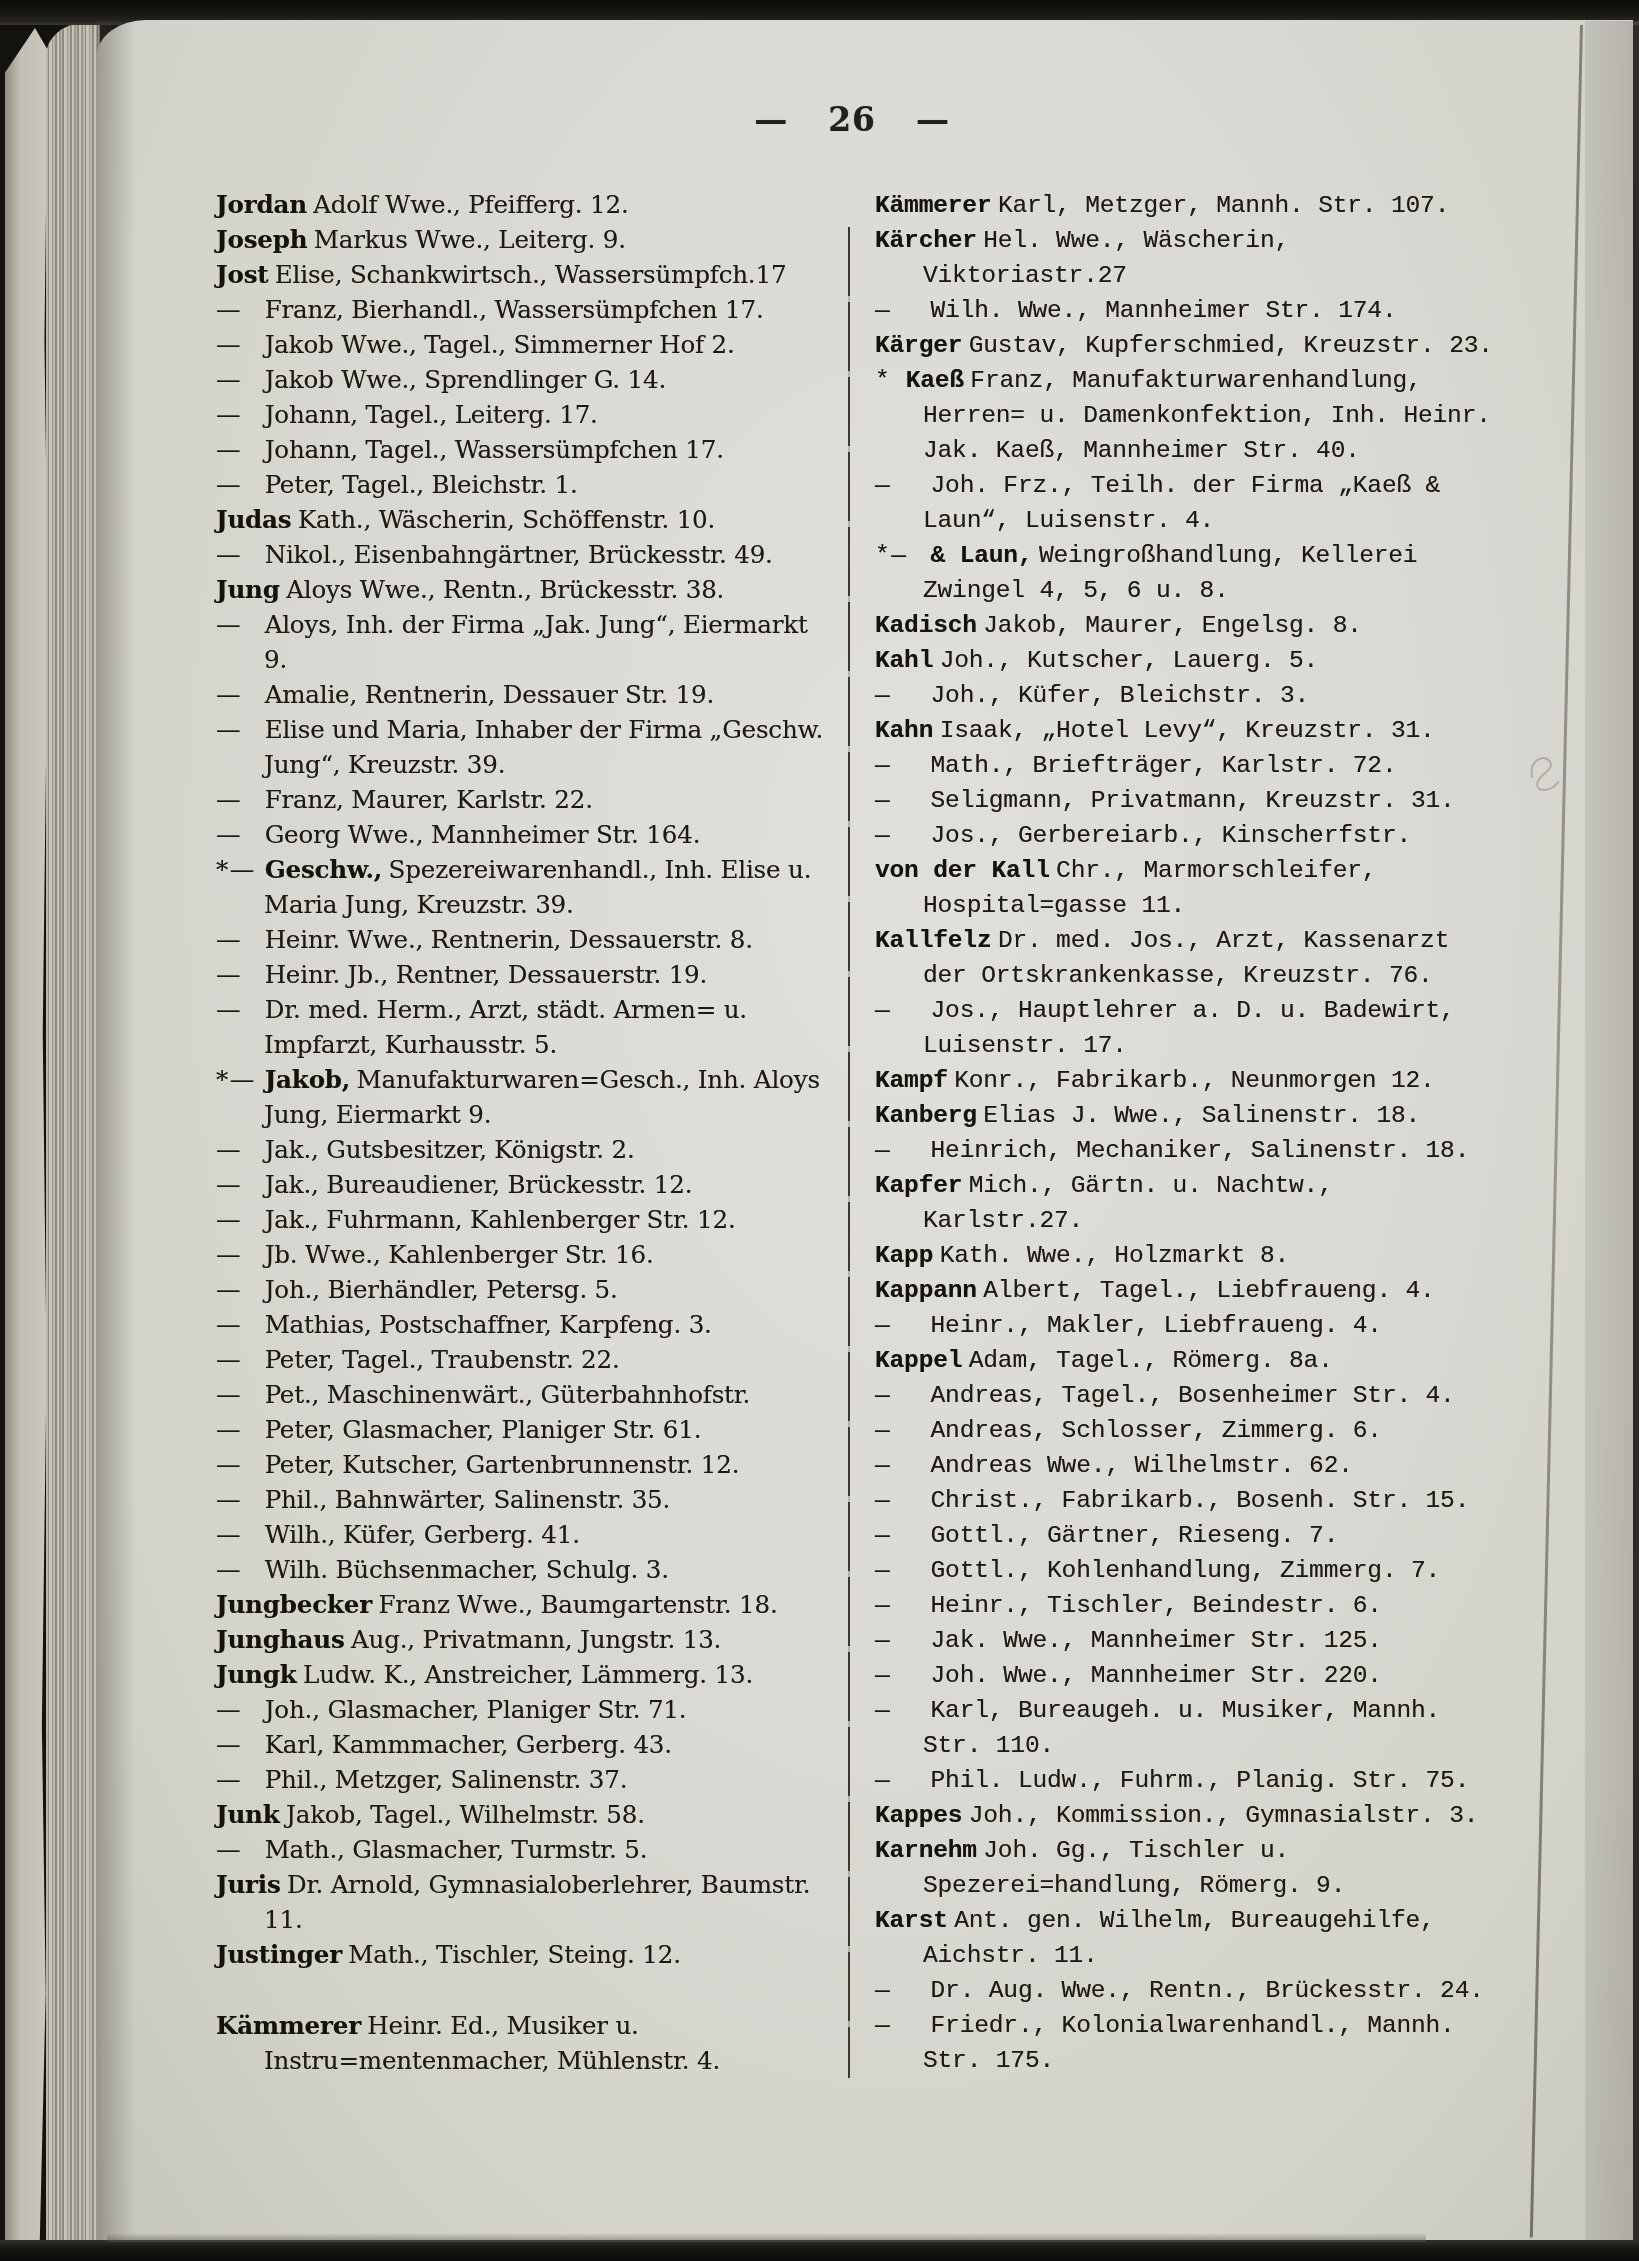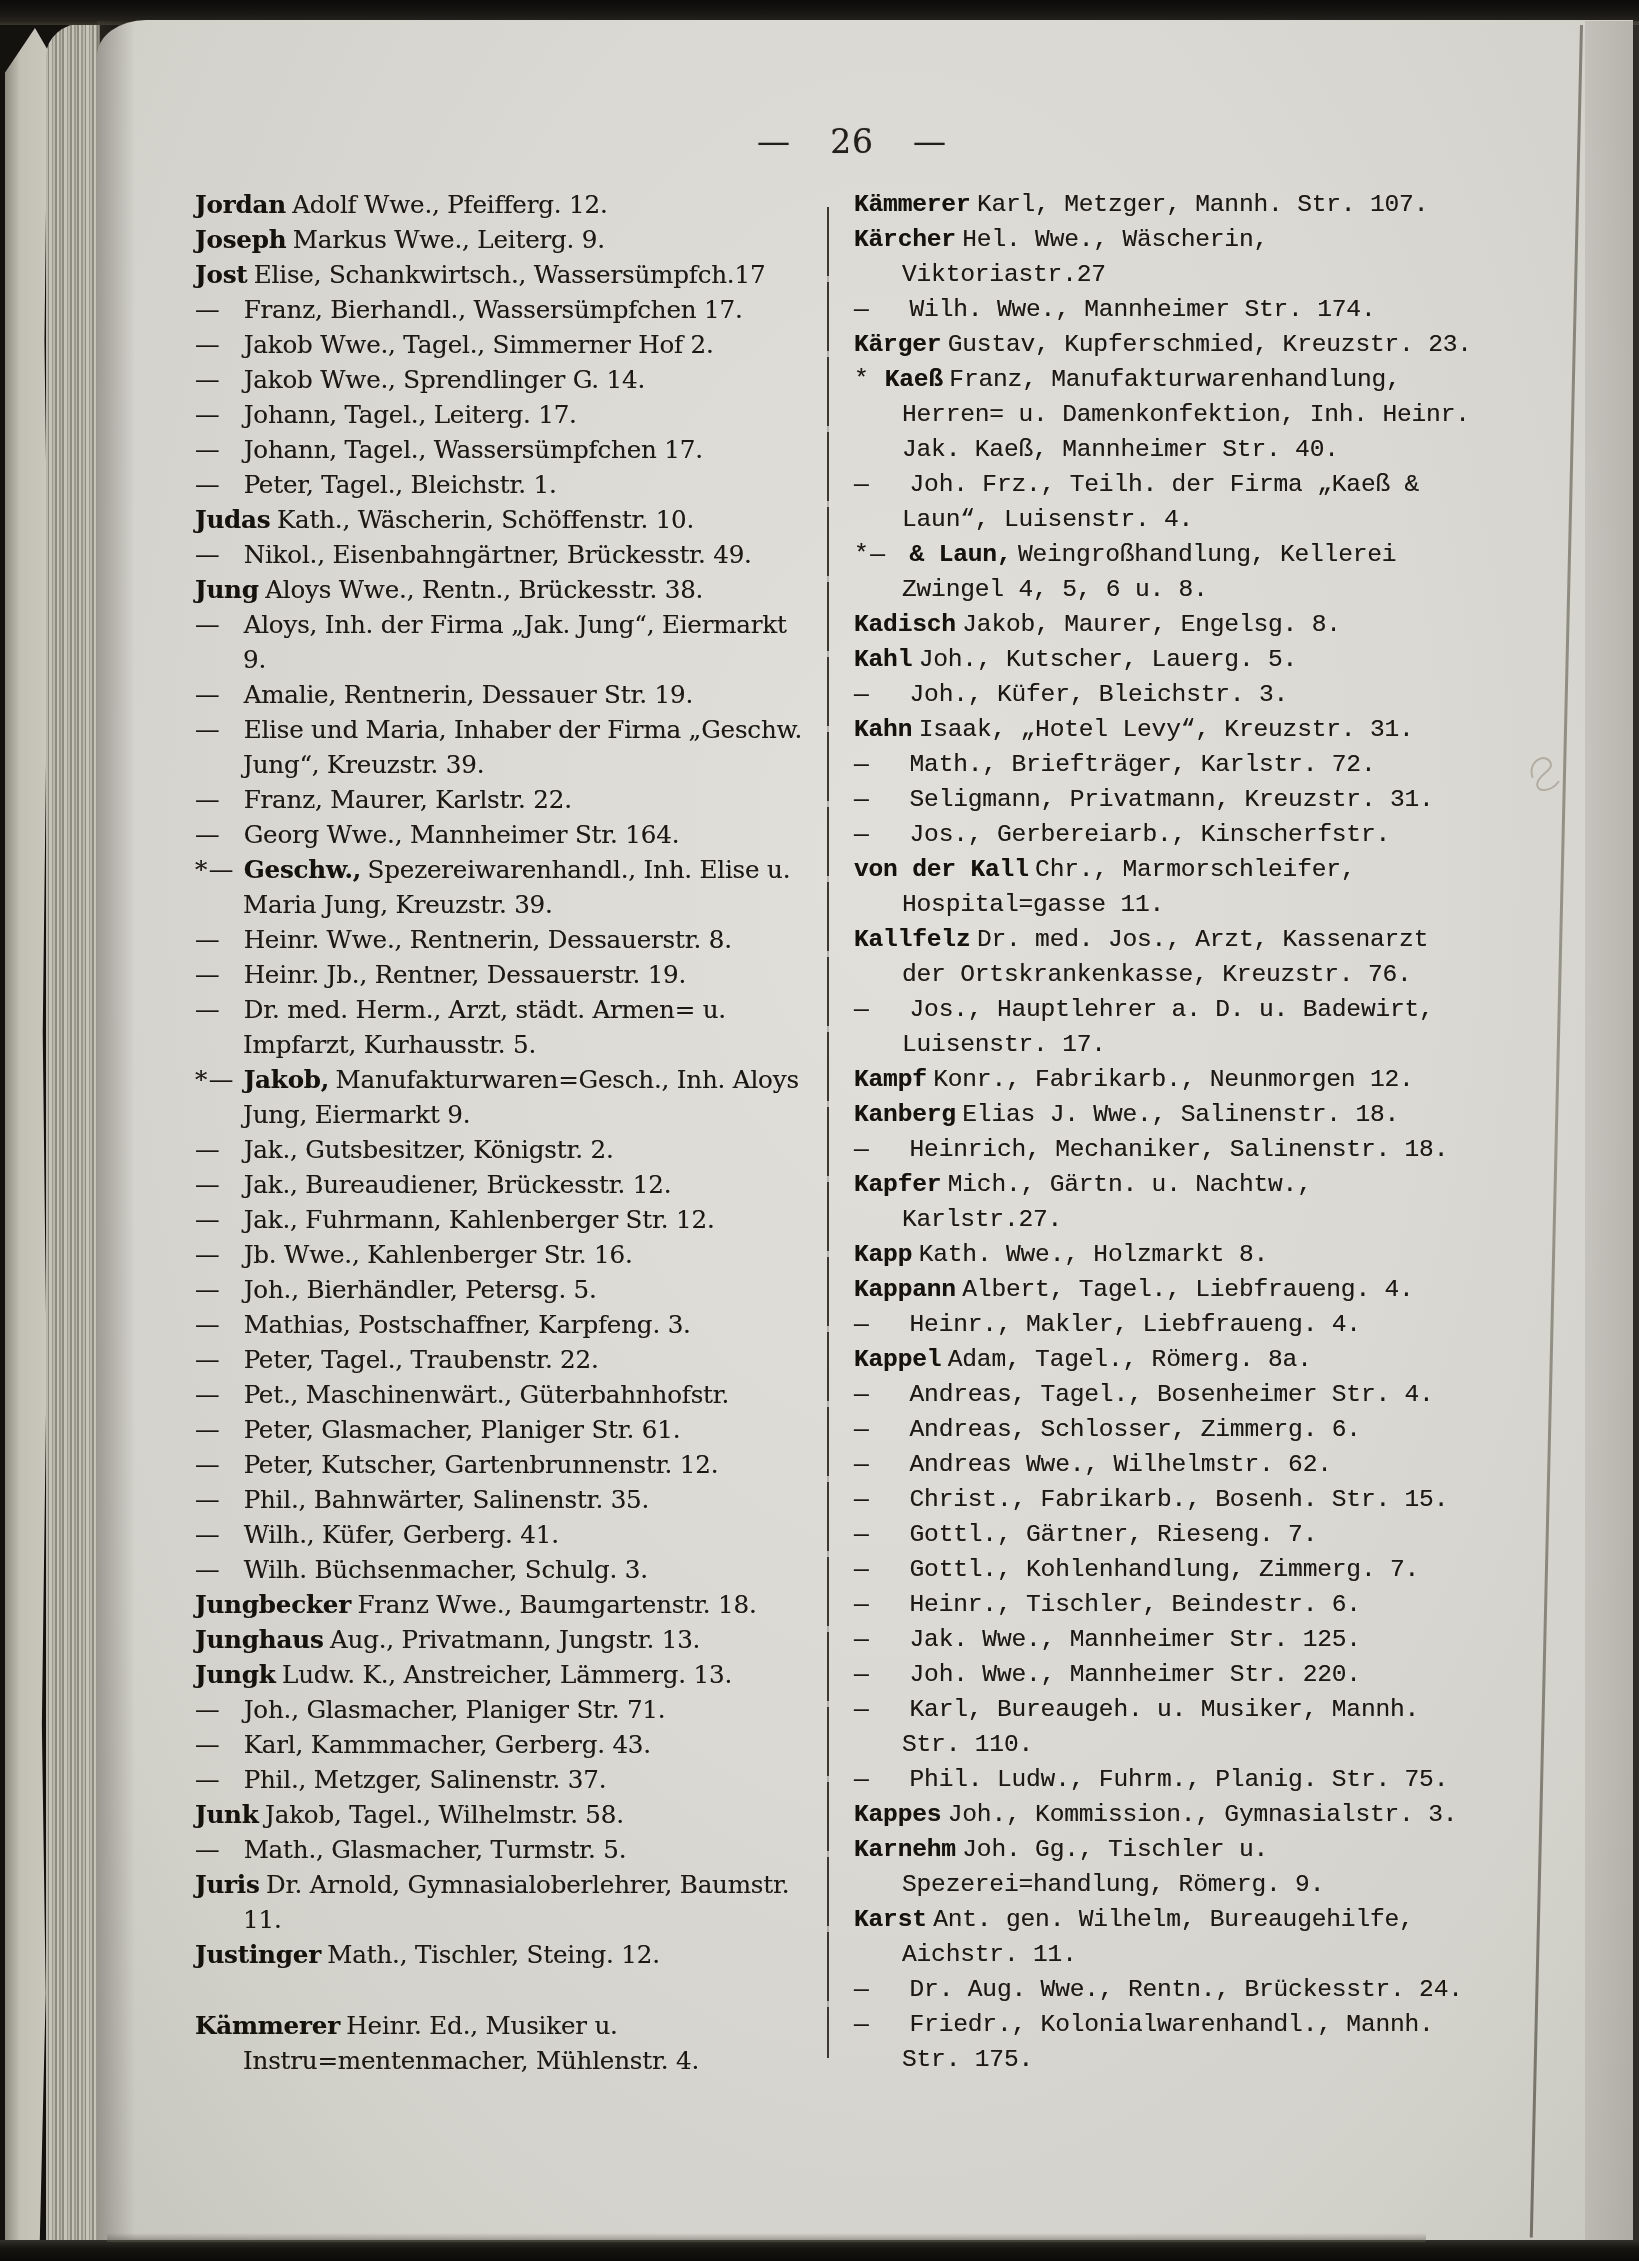--- a/index.html
+++ b/index.html
@@ -27,24 +27,24 @@
     background:linear-gradient(180deg,#6f6b61,#8a867b 50%,#5d594f);transform:rotate(1.3deg);
     transform-origin:top;z-index:4;opacity:.8;}
   .right-leaf-shade{position:absolute;top:21px;right:0;width:54px;height:2226px;z-index:3;
     background:linear-gradient(90deg,rgba(108,104,94,.16),rgba(108,104,94,.30));}
   .edge-bottom{position:absolute;left:0;bottom:0;width:100%;height:21px;
     background:linear-gradient(0deg,#0b0a08 0%,#171511 60%,#32302a 100%);z-index:5;}
   .edge-bottom::before{content:"";position:absolute;left:107px;right:213px;top:-6.6px;height:8.2px;
     background:linear-gradient(0deg,rgba(90,86,76,.55),rgba(90,86,76,0));}
 
   
-  .page-number{position:absolute;left:111px;top:102px;width:1288px;text-align:center;
-    font-size:33px;font-weight:normal;color:#23201a;word-spacing:28px;letter-spacing:0.8px;
+  .page-number{position:absolute;left:111px;top:80px;width:1288px;text-align:center;
+    font-size:33px;font-weight:bold;color:#23201a;word-spacing:28px;letter-spacing:0.8px;
     text-shadow:0 0 0.8px rgba(30,26,20,.4);}
-  .columns{position:absolute;left:98px;top:167px;width:1288px;display:flex;align-items:center;}
+  .columns{position:absolute;left:119px;top:167px;width:1288px;display:flex;align-items:flex-end;}
   .col{color:#1d1912;font-size:24.6px;line-height:35px;letter-spacing:-0.2px;
     text-shadow:0 0 0.6px rgba(28,24,18,.45);}
   .col-left{width:620px;}
   .col-right{flex:1;padding-left:25px;font-family:Liberation Mono, monospace;}
   .divider{width:2.5px;margin-left:11.5px;
     background:repeating-linear-gradient(180deg,#3c382f 0 69px,rgba(60,56,47,.25) 69px 75px);
     height:1851px;}
   .entry{padding-left:48px;text-indent:-48px;}
   .entry.gap{margin-top:36px;}
   .lead{font-weight:bold;color:#15120c;margin-right:.26em;}

